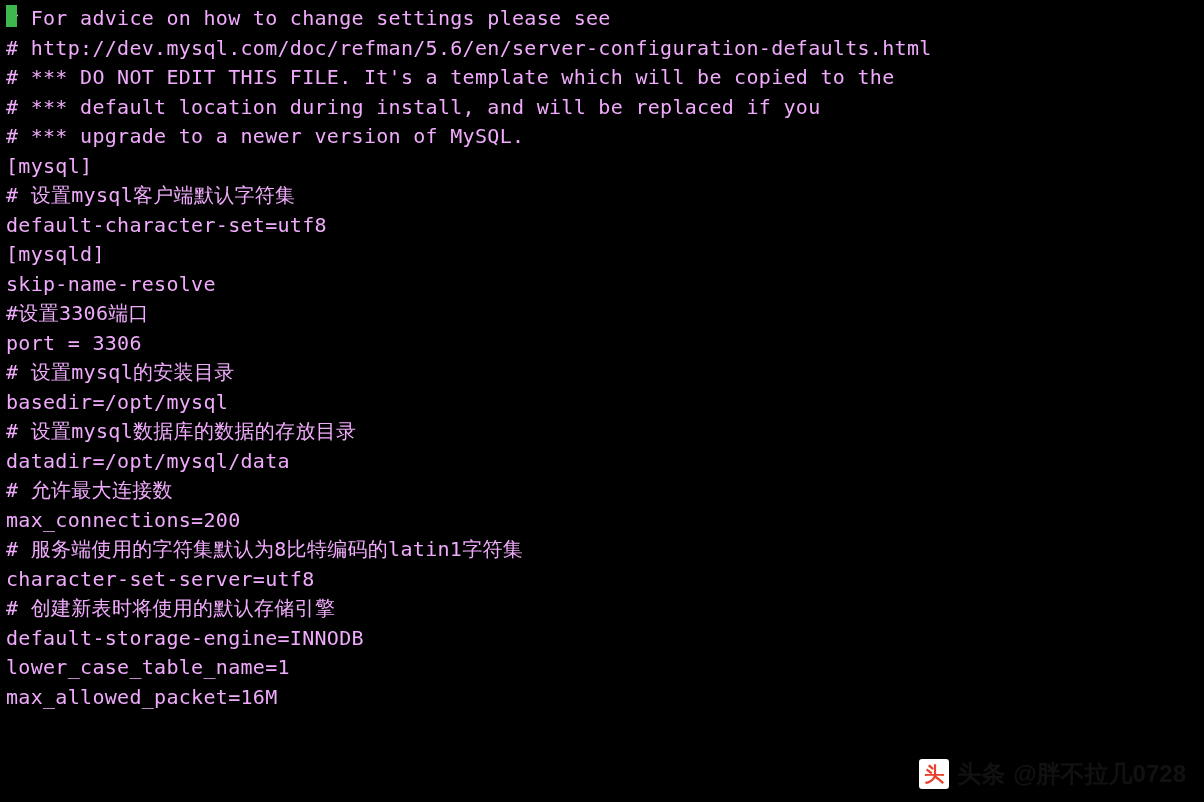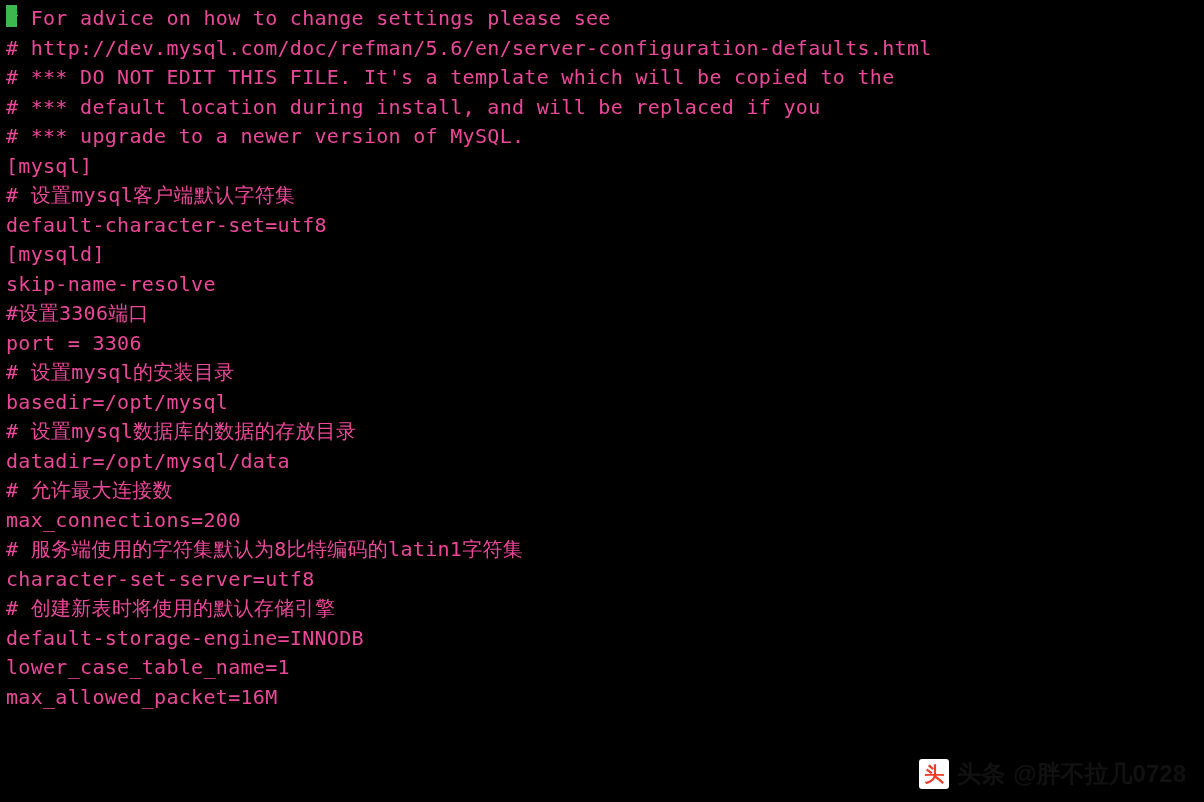--- a/index.html
+++ b/index.html
@@ -9,21 +9,21 @@
     height: 802px;
     background: #000;
     overflow: hidden;
   }
   pre.terminal {
     margin: 0;
     padding: 4px 6px;
     font-family: "DejaVu Sans Mono", "Liberation Mono", "Consolas", monospace;
     font-size: 20px;
     line-height: 29.5px;
-    color: #ec4899;
+    color: #f0abfc;
     white-space: pre;
     font-weight: 500;
     letter-spacing: 0.3px;
   }
   .cursor-block {
     display: inline-block;
     width: 11px;
     height: 22px;
     background: #3cb84e;
     vertical-align: -2px;

